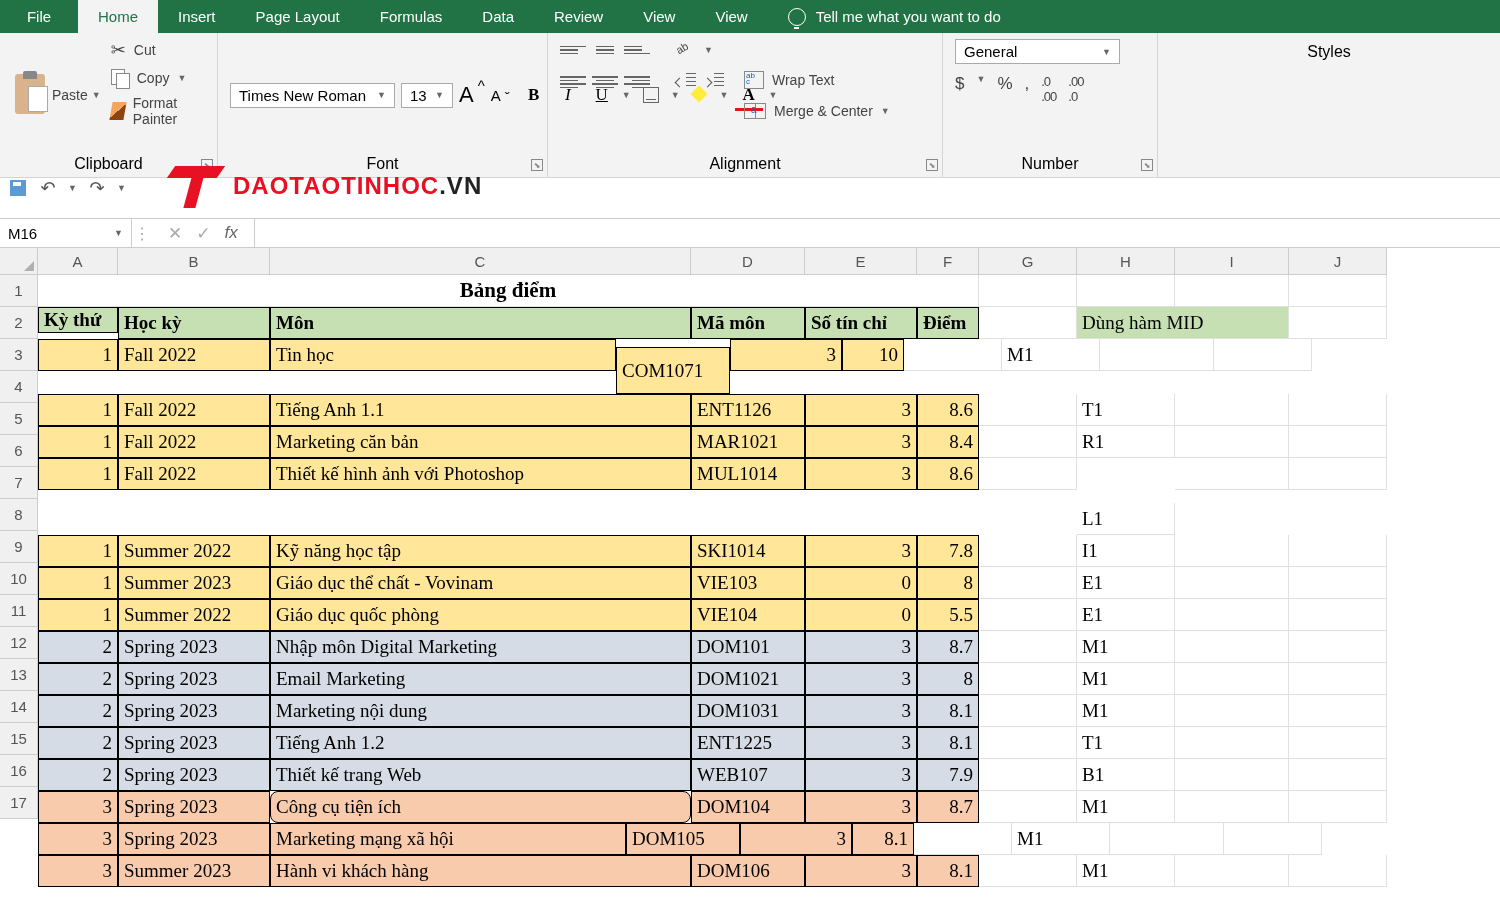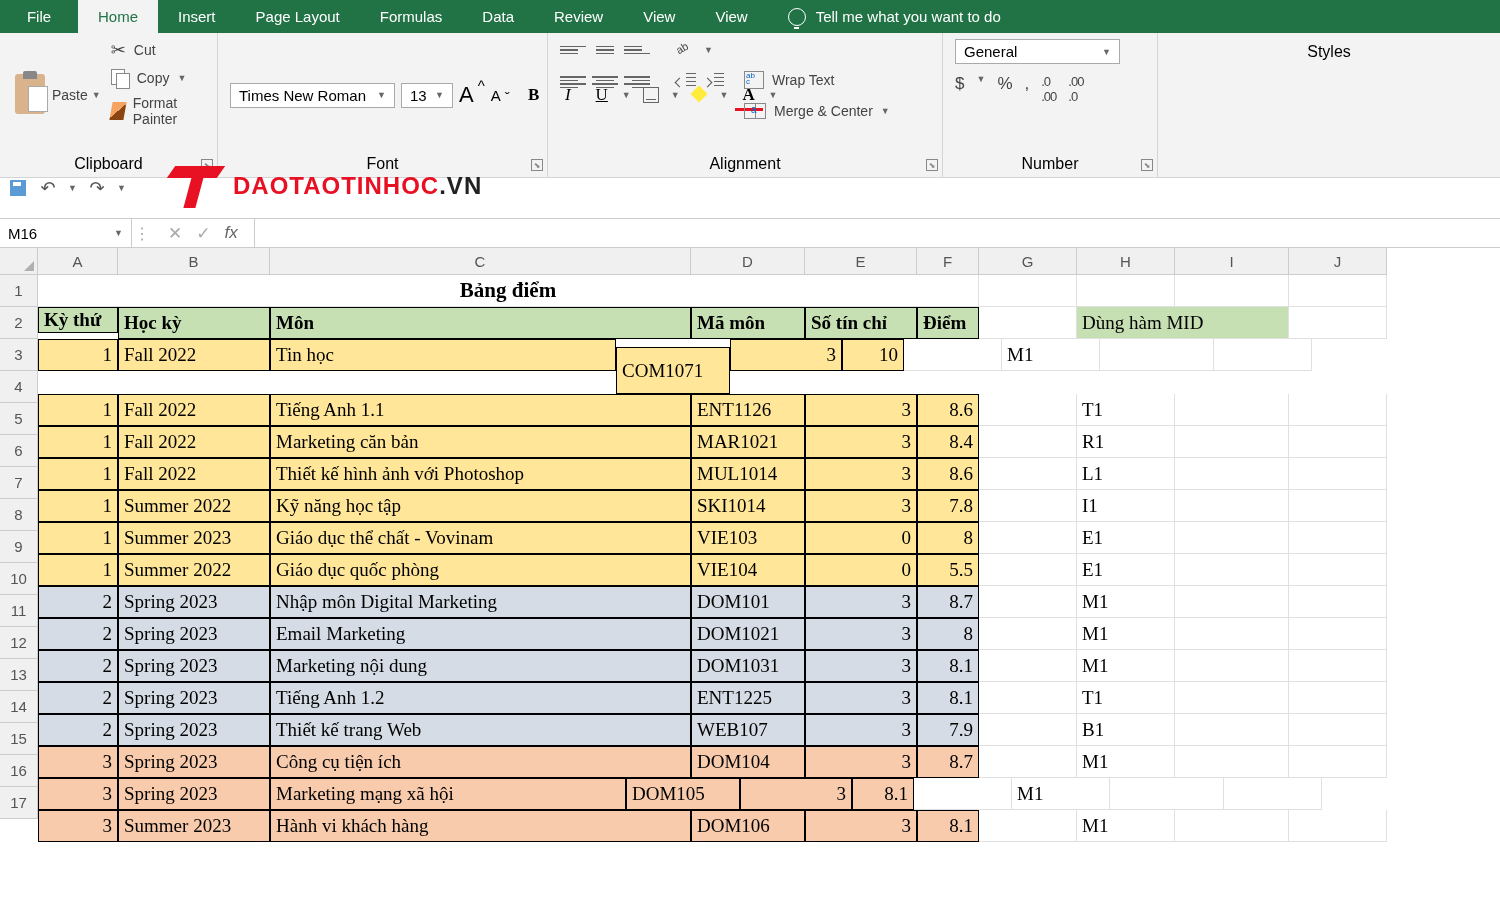--- a/index.html
+++ b/index.html
@@ -431,21 +431,21 @@
           <div class="cell " style="width: 98px; height: 32px;"></div>
         </div>
         <div class="row">
           <div class="cell rt bd yel" style="width: 80px; height: 32px;">1</div>
           <div class="cell bd yel" style="width: 152px; height: 32px;">Fall 2022</div>
           <div class="cell bd yel" style="width: 421px; height: 32px;">Thiết kế hình ảnh với Photoshop</div>
           <div class="cell bd yel" style="width: 114px; height: 32px;">MUL1014</div>
           <div class="cell rt bd yel" style="width: 112px; height: 32px;">3</div>
           <div class="cell rt bd yel" style="width: 62px; height: 32px;">8.6</div>
           <div class="cell " style="width: 98px; height: 32px;"></div>
-          <div class="cell " style="width: 98px; height: 32px;">L1</div>
+          <div class="cell " style="width: 98px; height: 32px; margin-top: 45px;">L1</div>
           <div class="cell " style="width: 114px; height: 32px;"></div>
           <div class="cell " style="width: 98px; height: 32px;"></div>
         </div>
         <div class="row">
           <div class="cell rt bd yel" style="width: 80px; height: 32px;">1</div>
           <div class="cell bd yel" style="width: 152px; height: 32px;">Summer 2022</div>
           <div class="cell bd yel" style="width: 421px; height: 32px;">Kỹ năng học tập</div>
           <div class="cell bd yel" style="width: 114px; height: 32px;">SKI1014</div>
           <div class="cell rt bd yel" style="width: 112px; height: 32px;">3</div>
           <div class="cell rt bd yel" style="width: 62px; height: 32px;">7.8</div>
@@ -534,21 +534,21 @@
           <div class="cell rt bd blue" style="width: 112px; height: 32px;">3</div>
           <div class="cell rt bd blue" style="width: 62px; height: 32px;">7.9</div>
           <div class="cell " style="width: 98px; height: 32px;"></div>
           <div class="cell " style="width: 98px; height: 32px;">B1</div>
           <div class="cell " style="width: 114px; height: 32px;"></div>
           <div class="cell " style="width: 98px; height: 32px;"></div>
         </div>
         <div class="row">
           <div class="cell rt bd pink" style="width: 80px; height: 32px;">3</div>
           <div class="cell bd pink" style="width: 152px; height: 32px;">Spring 2023</div>
-          <div class="cell bd pink" style="width: 421px; height: 32px;">Công cụ tiện ích</div>
+          <div class="cell bd pink" style="width: 421px; height: 32px; border-radius: 8px;">Công cụ tiện ích</div>
           <div class="cell bd pink" style="width: 114px; height: 32px;">DOM104</div>
           <div class="cell rt bd pink" style="width: 112px; height: 32px;">3</div>
           <div class="cell rt bd pink" style="width: 62px; height: 32px;">8.7</div>
           <div class="cell " style="width: 98px; height: 32px;"></div>
           <div class="cell " style="width: 98px; height: 32px;">M1</div>
           <div class="cell " style="width: 114px; height: 32px;"></div>
           <div class="cell " style="width: 98px; height: 32px;"></div>
         </div>
         <div class="row">
           <div class="cell rt bd pink" style="width: 80px; height: 32px;">3</div>

